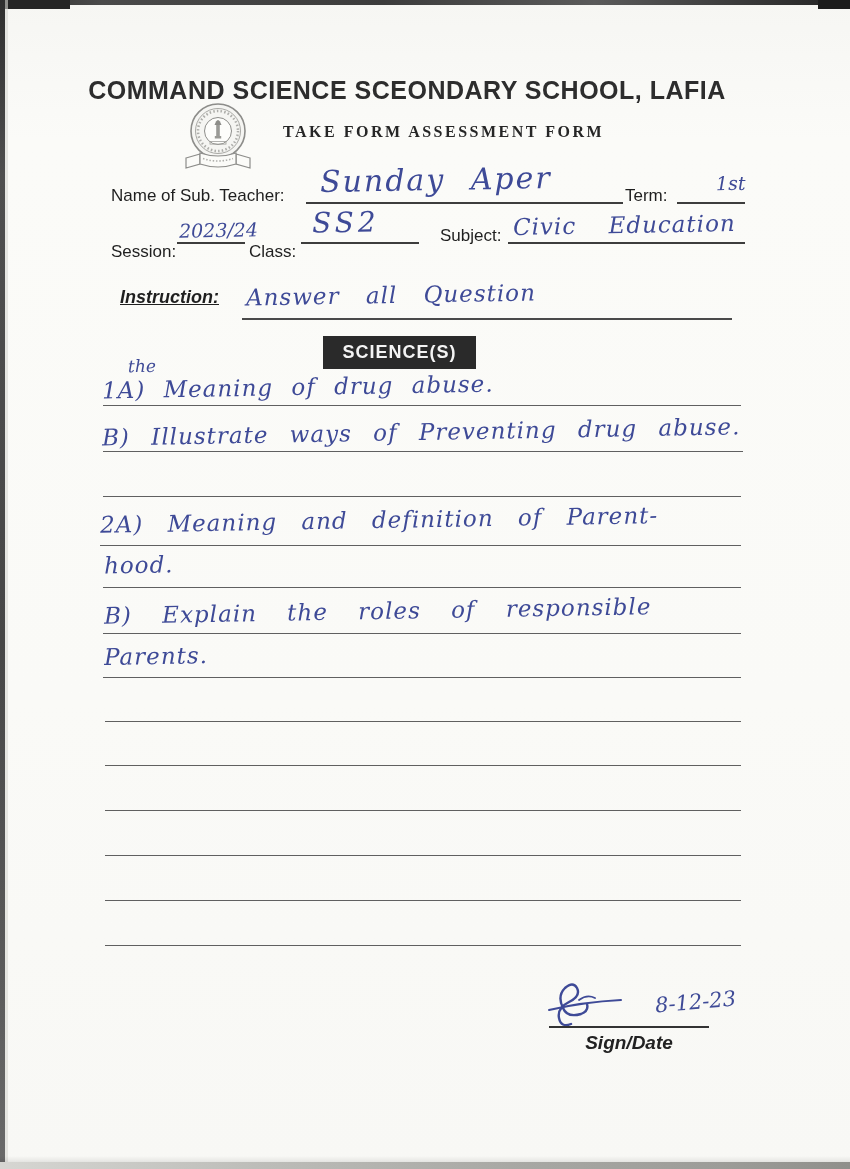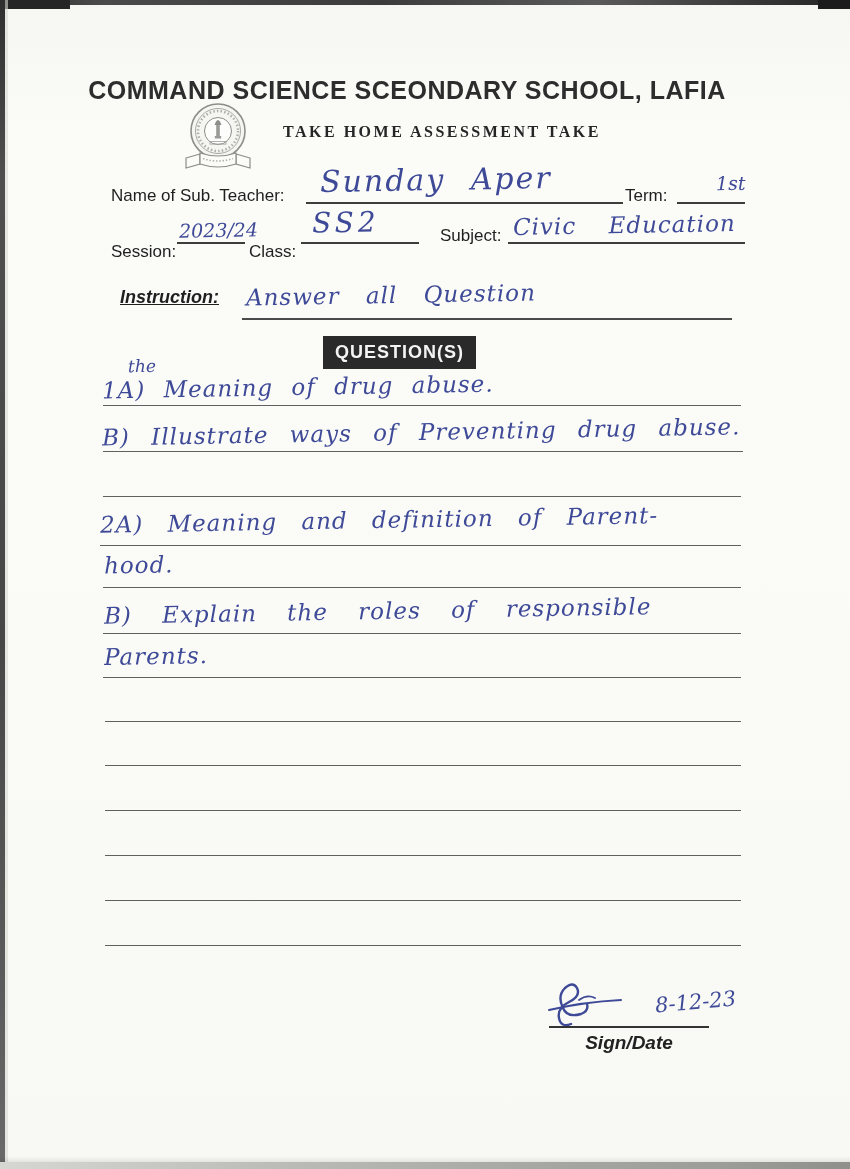--- a/index.html
+++ b/index.html
@@ -89,21 +89,21 @@
     <rect x="40.2" y="24" width="3.6" height="11" fill="#9a9a96"></rect>
     <path d="M38.5 24 L45.5 24 L44 20.5 Q42 17.5 40 20.5 Z" fill="#8d8d89"></path>
     <rect x="38.8" y="35" width="6.4" height="2.5" fill="#9a9a96"></rect>
     <rect x="34" y="40.5" width="16" height="2.6" fill="none" stroke="#a0a09c" stroke-width="0.8"></rect>
     <path d="M10 57 L24 53 L24 63 L10 67 Z" fill="#fbfbf8" stroke="#8d8d8a" stroke-width="1.2"></path>
     <path d="M74 57 L60 53 L60 63 L74 67 Z" fill="#fbfbf8" stroke="#8d8d8a" stroke-width="1.2"></path>
     <path d="M24 52 Q42 58 60 52 L60 63 Q42 69 24 63 Z" fill="#fbfbf8" stroke="#8d8d8a" stroke-width="1.2"></path>
     <path d="M27 57.5 Q42 62.5 57 57.5" fill="none" stroke="#b0b0ac" stroke-width="1.6" stroke-dasharray="1.5 1.8"></path>
   </svg>
 
-  <div class="subtitle">TAKE HOME ASSESSMENT TAKE</div>
+  <div class="subtitle">TAKE FORM ASSESSMENT FORM</div>
 
   <div class="plabel" style="top:186px;left:111px;">Name of Sub. Teacher:</div>
   <div class="rule" style="top:202px;left:306px;width:317px;"></div>
   <div class="hand" style="top:162px;left:320px;font-size:30px;letter-spacing:2px;word-spacing:14px;">Sunday Aper</div>
 
   <div class="plabel" style="top:186px;left:625px;">Term:</div>
   <div class="rule" style="top:202px;left:677px;width:68px;"></div>
   <div class="hand" style="top:172px;left:716px;font-size:19px;">1st</div>
 
   <div class="plabel" style="top:242px;left:111px;">Session:</div>
@@ -115,21 +115,21 @@
   <div class="hand" style="top:206px;left:312px;font-size:28px;letter-spacing:4px;">SS2</div>
 
   <div class="plabel" style="top:226px;left:440px;">Subject:</div>
   <div class="rule" style="top:242px;left:508px;width:237px;"></div>
   <div class="hand" style="top:212px;left:513px;font-size:23px;letter-spacing:1px;word-spacing:24px;">Civic Education</div>
 
   <div class="instr-label">Instruction:</div>
   <div class="rule" style="top:318px;left:242px;width:490px;background:#4a4a4a;"></div>
   <div class="hand" style="top:282px;left:246px;font-size:23px;letter-spacing:1px;word-spacing:18px;">Answer all Question</div>
 
-  <div class="qbox">QUESTION(S)</div>
+  <div class="qbox">SCIENCE(S)</div>
 
   <div class="qrule" style="top:405px;left:103px;width:638px;"></div>
   <div class="qrule" style="top:451px;left:103px;width:640px;"></div>
   <div class="qrule" style="top:496px;left:103px;width:638px;"></div>
   <div class="qrule" style="top:545px;left:100px;width:641px;"></div>
   <div class="qrule" style="top:587px;left:103px;width:638px;"></div>
   <div class="qrule" style="top:633px;left:103px;width:638px;"></div>
   <div class="qrule" style="top:677px;left:103px;width:638px;"></div>
   <div class="qrule" style="top:721px;left:105px;width:636px;"></div>
   <div class="qrule" style="top:765px;left:105px;width:636px;"></div>

